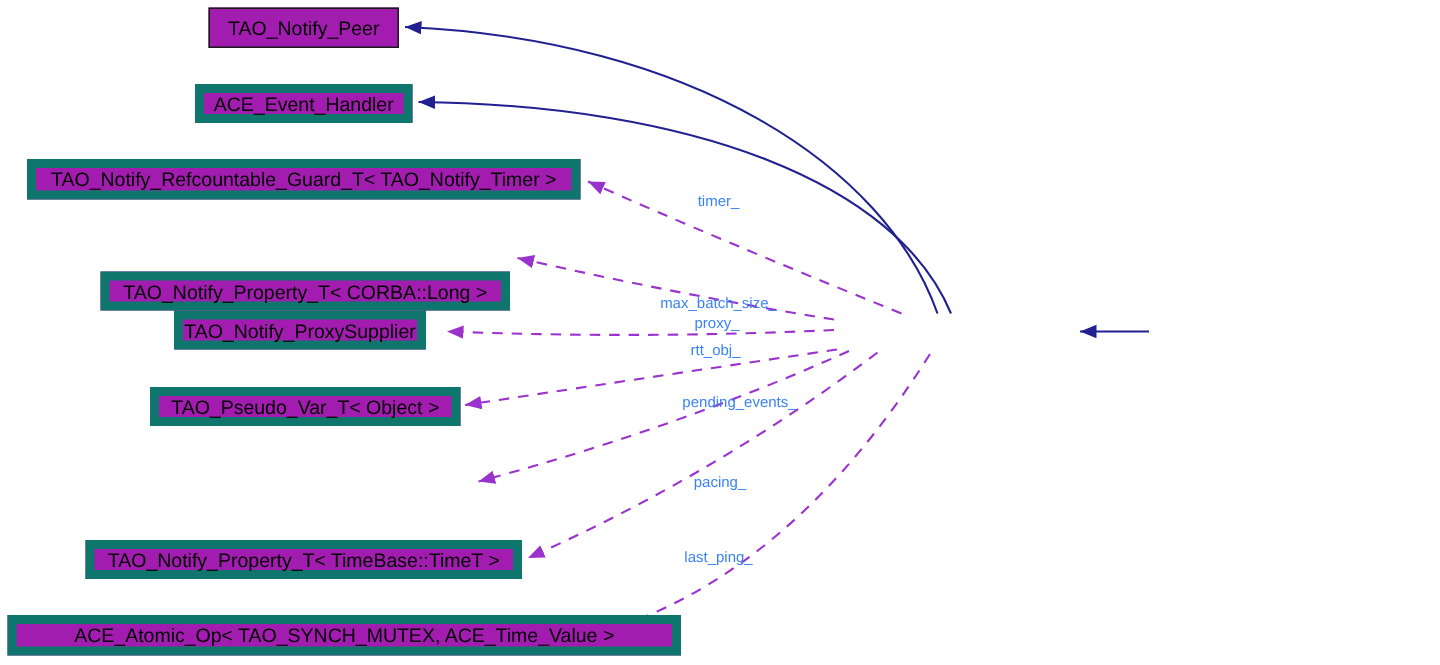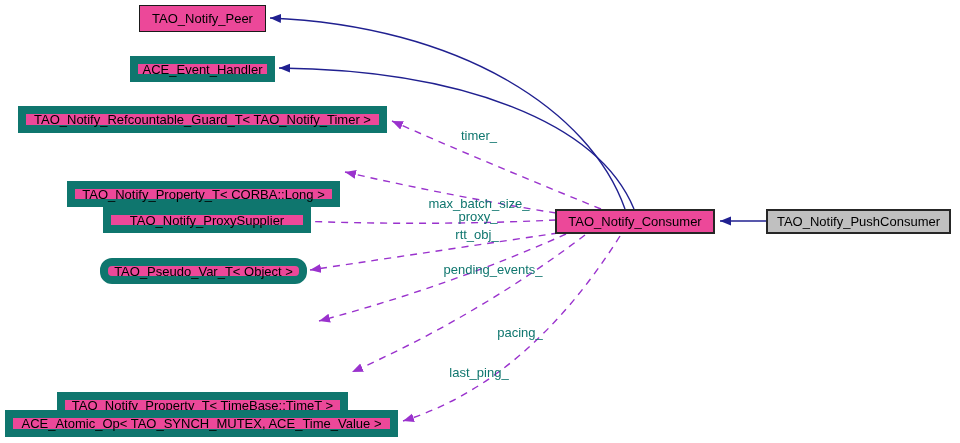--- a/index.html
+++ b/index.html
@@ -8,32 +8,32 @@
     width:960px;height:443px;
     background:#ffffff;
     font-family:"Liberation Sans", sans-serif;
     overflow:hidden;
   }
   #edges{position:absolute;left:0;top:0;width:960px;height:443px;}
   .node{
     position:absolute;
     box-sizing:border-box;
     display:flex;align-items:center;justify-content:center;
-    background:#ec4899;color:#000000;
+    background:#a21caf;color:#000000;
     font-size:13px;white-space:nowrap;
     z-index:2;
   }
-  .node.red{border:8px solid #0f766e;}
+  .node.red{border:6px solid #0f766e;}
   .node.black-thin{border:1px solid #1a1a1a;}
   .node.black-bold{border:2px solid #262626;}
   .node.current{background:#c0c0c0;border:2px solid #262626;}
   .edge-label{
     position:absolute;
     transform:translate(-50%,-50%);
-    font-size:13px;color:#0f766e;white-space:nowrap;
+    font-size:10px;color:#3b82f6;white-space:nowrap;
     z-index:3;
   }
 </style>
 </head>
 <body>
 
 <div id="canvas">
 
   <svg id="edges" width="960" height="443" viewBox="0 0 960 443" xmlns="http://www.w3.org/2000/svg">
     <defs>
@@ -59,34 +59,32 @@
   </svg>
 
   <div class="node black-thin" style="left:139px;top:5px;width:127px;height:27px;">TAO_Notify_Peer</div>
 
   <div class="node red" style="left:130px;top:56px;width:145px;height:26px;">ACE_Event_Handler</div>
 
   <div class="node red" style="left:18px;top:106px;width:369px;height:27px;">TAO_Notify_Refcountable_Guard_T&lt; TAO_Notify_Timer &gt;</div>
 
   <div class="node red" style="left:67px;top:158px;width:273px;height:26px;margin-top:23px;">TAO_Notify_Property_T&lt; CORBA::Long &gt;</div>
 
-  <div class="node red" style="left:103px;top:207px;width:208px;height:26px;">TAO_Notify_ProxySupplier</div>
+  <div class="node red" style="left:116px;top:207px;width:168px;height:26px;">TAO_Notify_ProxySupplier</div>
 
-  <div class="node red" style="left:100px;top:258px;width:207px;height:26px;border-radius:12px;">TAO_Pseudo_Var_T&lt; Object &gt;</div>
+  <div class="node red" style="left:100px;top:258px;width:207px;height:26px;">TAO_Pseudo_Var_T&lt; Object &gt;</div>
 
 
-  <div class="node red" style="left:57px;top:360px;width:291px;height:26px;margin-top:32px;">TAO_Notify_Property_T&lt; TimeBase::TimeT &gt;</div>
+  <div class="node red" style="left:57px;top:360px;width:291px;height:26px;">TAO_Notify_Property_T&lt; TimeBase::TimeT &gt;</div>
 
-  <div class="node red" style="left:5px;top:410px;width:393px;height:27px;">ACE_Atomic_Op&lt; TAO_SYNCH_MUTEX, ACE_Time_Value &gt;</div>
+  <div class="node red" style="left:5px;top:410px;width:449px;height:27px;">ACE_Atomic_Op&lt; TAO_SYNCH_MUTEX, ACE_Time_Value &gt;</div>
 
-  <div class="node black-bold" style="left:555px;top:209px;width:160px;height:25px;">TAO_Notify_Consumer</div>
 
-  <div class="node current" style="left:766px;top:209px;width:185px;height:25px;">TAO_Notify_PushConsumer</div>
 
   <div class="edge-label" style="left:479px;top:135px;">timer_</div>
   <div class="edge-label" style="left:479px;top:183px;margin-top:20px;">max_batch_size_</div>
   <div class="edge-label" style="left:478px;top:216px;">proxy_</div>
   <div class="edge-label" style="left:477px;top:234px;">rtt_obj_</div>
   <div class="edge-label" style="left:478px;top:269px;margin-left:15px;">pending_events_</div>
-  <div class="edge-label" style="left:480px;top:332px;margin-left:40px;">pacing_</div>
+  <div class="edge-label" style="left:480px;top:322px;">pacing_</div>
   <div class="edge-label" style="left:479px;top:372px;">last_ping_</div>
 
 </div>
 
 </body></html>

